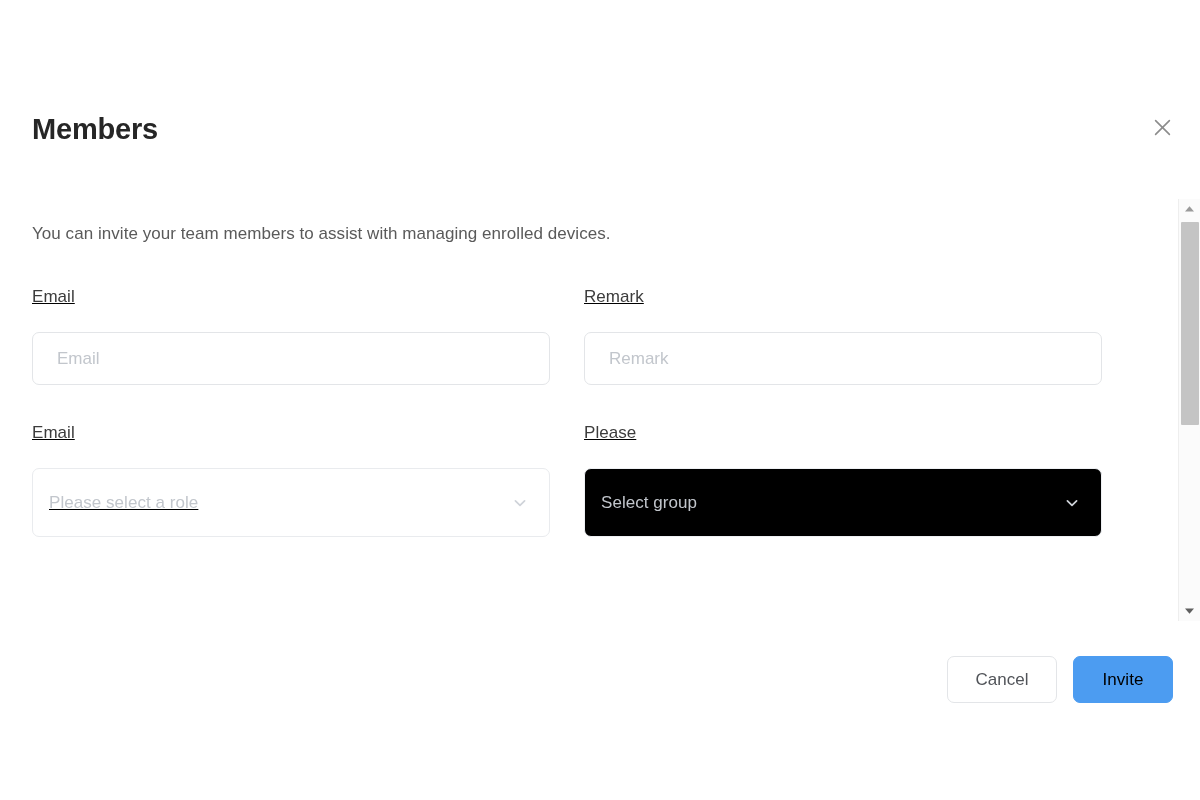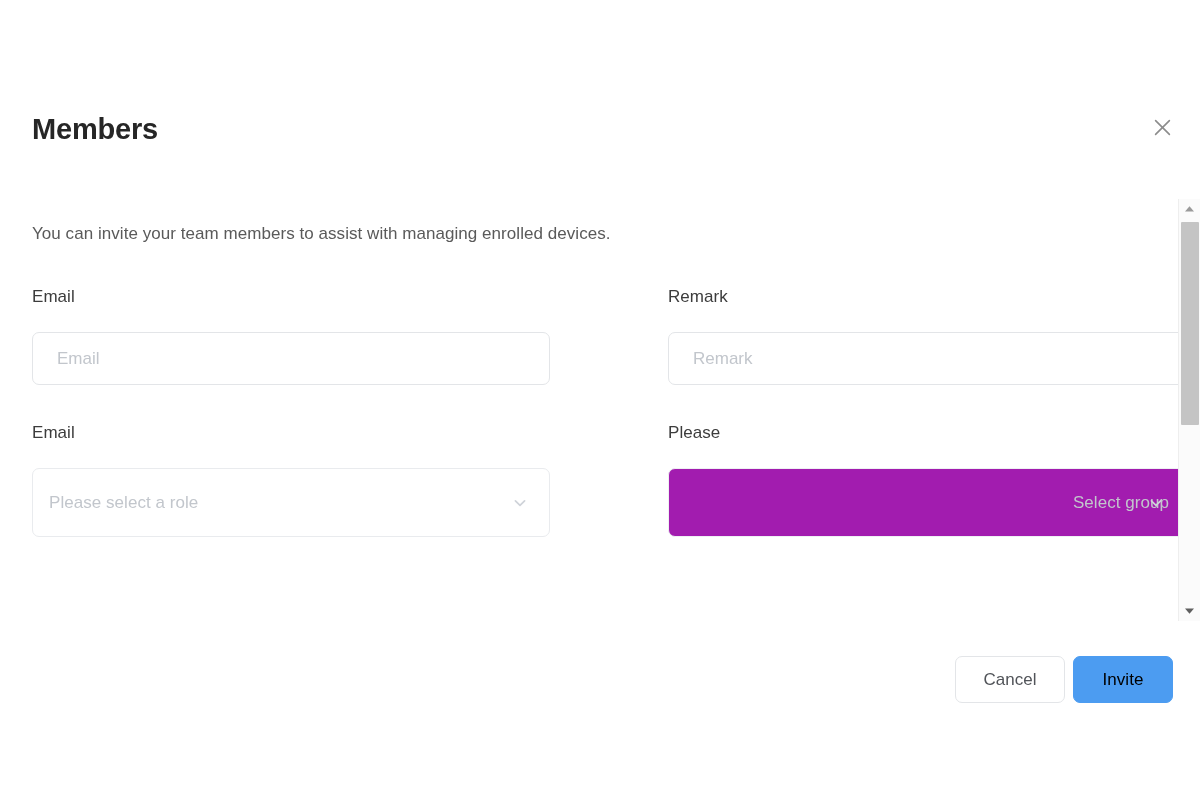--- a/index.html
+++ b/index.html
@@ -65,21 +65,22 @@
 
   
   .form-grid {
     position: absolute;
     left: 32px;
     top: 286px;
     width: 1113px;
   }
   .form-row {
     display: flex;
-    gap: 118px;
+    gap: 34px;
+    text-decoration: underline;
   }
   .form-row + .form-row { margin-top: 37px; }
 
   .form-field {
     width: 518px;
     flex: 0 0 518px;
   }
   .field-label {
     display: block;
     font-size: 17px;
@@ -114,24 +115,23 @@
     height: 69px;
     border: 1px solid #e9ebee;
     border-radius: 7px;
     background: #ffffff;
     display: flex;
     align-items: center;
     padding: 0 16px;
     cursor: pointer;
   }
   .select-control.is-disabled {
-    background: #a21caf;
+    background: #000000;
     border-color: #eef0f3;
     cursor: default;
-    justify-content: flex-end;
   }
   .select-value {
     font-size: 17px;
     color: #c2c6cc;
     letter-spacing: 0.05px;
   }
   .select-arrow {
     position: absolute;
     right: 20px;
     top: 50%;
@@ -143,21 +143,21 @@
     justify-content: center;
   }
   .select-arrow svg { display: block; }
 
   
   .modal-footer {
     position: absolute;
     right: 27px;
     top: 656px;
     display: flex;
-    gap: 8px;
+    gap: 16px;
   }
   .btn {
     box-sizing: border-box;
     font-family: "Liberation Sans", sans-serif;
     font-size: 17px;
     height: 47px;
     border-radius: 7px;
     cursor: pointer;
     outline: none;
     letter-spacing: 0.05px;

